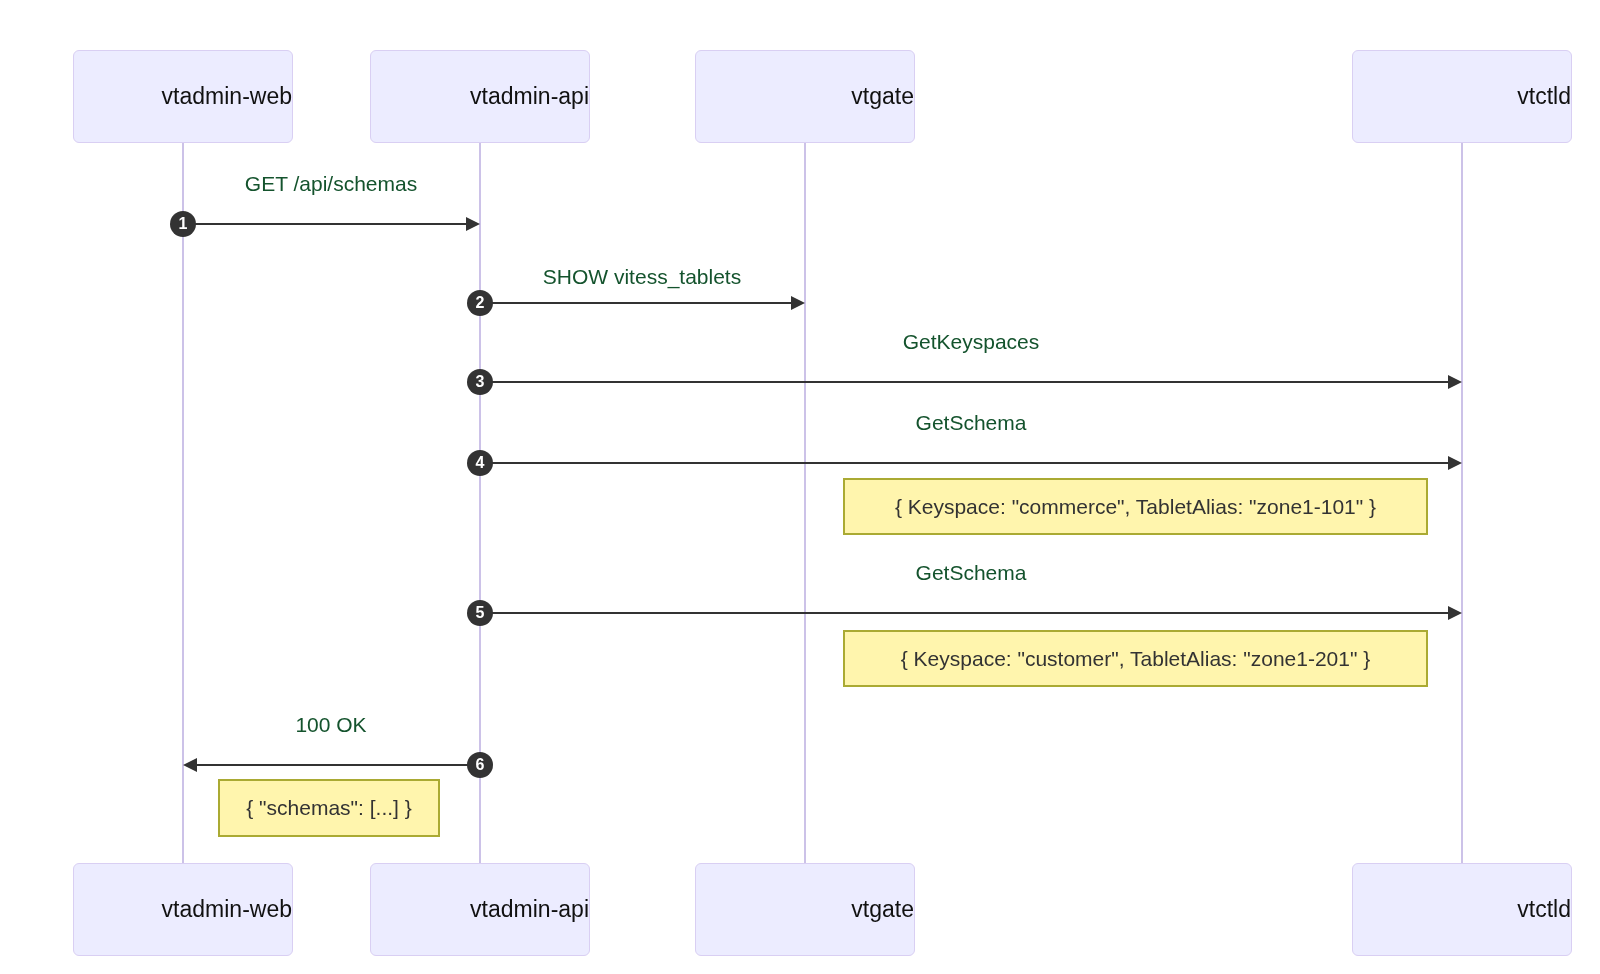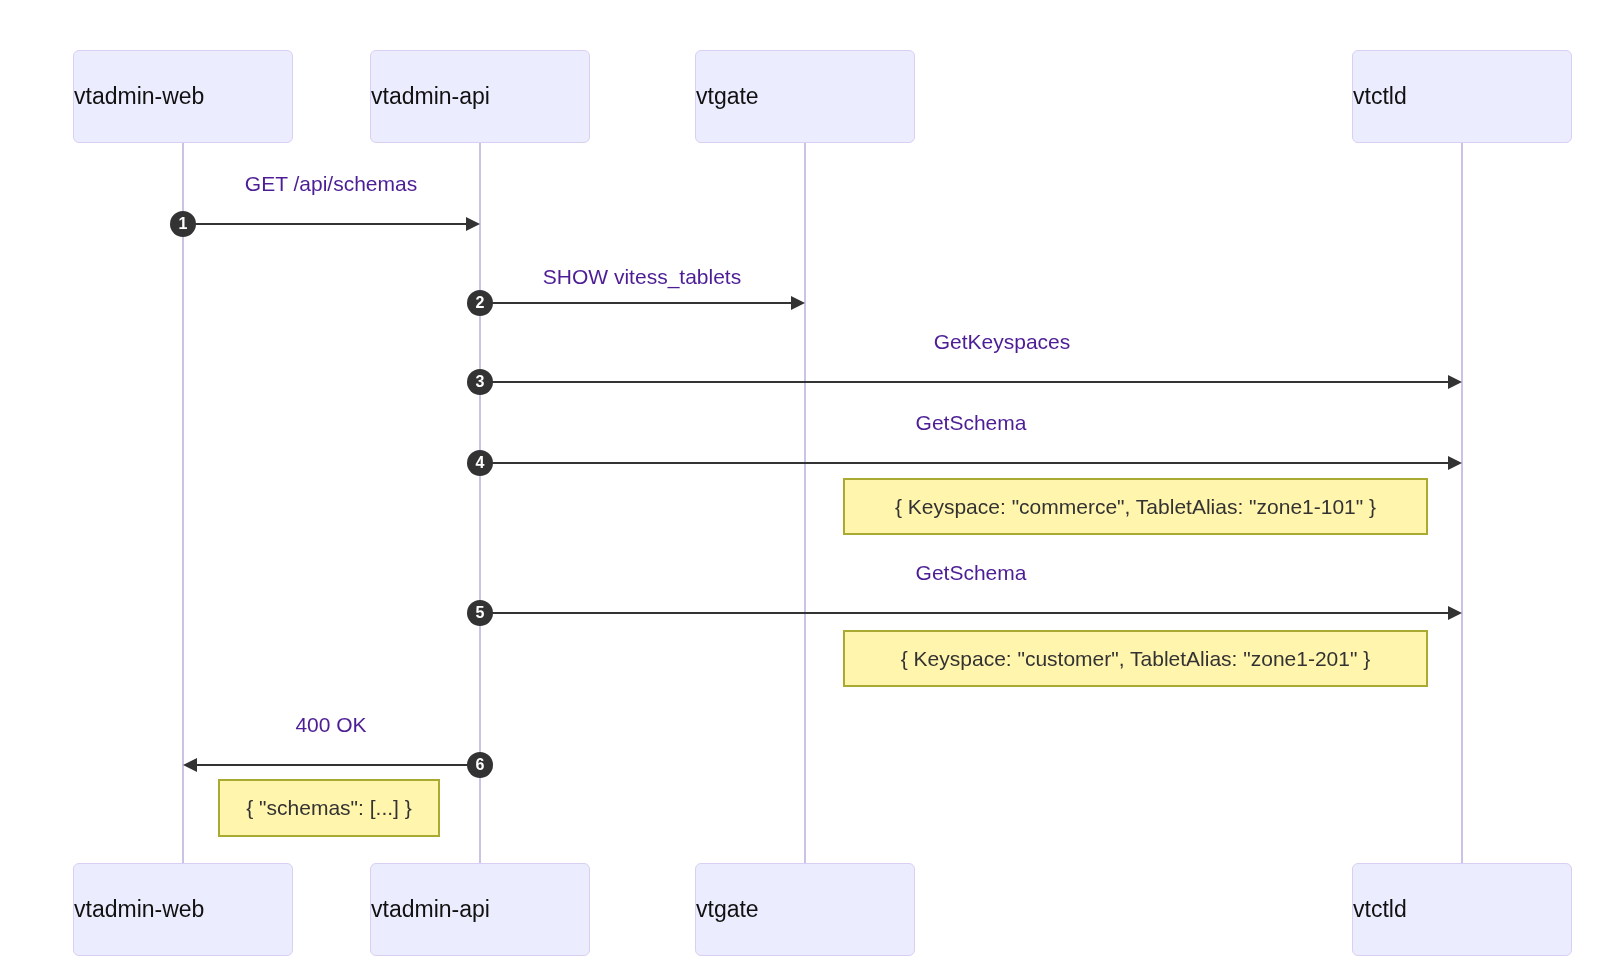--- a/index.html
+++ b/index.html
@@ -7,27 +7,27 @@
     position:relative; width:1600px; height:974px; background:#ffffff;
     font-family:"Liberation Sans", sans-serif; overflow:hidden;
   }
   .lifeline {
     position:absolute; top:143px; height:720px; width:2px;
     background:#CCC2E8;
   }
   .actor-box {
     position:absolute; width:220px; height:93px;
     background:#ECECFF; border:1.5px solid #D9CFF3; border-radius:6px;
-    display:flex; align-items:center; justify-content:flex-start;
+    display:flex; align-items:center; justify-content:flex-end;
     box-sizing:border-box;
   }
   .actor-box span { font-size:23px; color:#111; }
   .msg-label {
     position:absolute; transform:translateX(-50%);
-    height:26px; line-height:26px; font-size:21px; color:#4c1d95;
+    height:26px; line-height:26px; font-size:21px; color:#14532d;
     white-space:nowrap; text-align:center;
   }
   .msg-line { position:absolute; height:2px; background:#333; }
   .arrow-right {
     position:absolute; width:0; height:0;
     border-top:7px solid transparent; border-bottom:7px solid transparent;
     border-left:14px solid #333;
   }
   .arrow-left {
     position:absolute; width:0; height:0;
@@ -84,21 +84,21 @@
   <div class="msg-label" style="left:331px; top:171px">GET /api/schemas</div>
   <div class="msg-line" style="left:183px; top:223px; width:283px"></div>
   <div class="arrow-right" style="left:466px; top:217px"></div>
   <div class="seq-badge" style="left:170px; top:211px">1</div>
 
   <div class="msg-label" style="left:642px; top:264px">SHOW vitess_tablets</div>
   <div class="msg-line" style="left:480px; top:302px; width:311px"></div>
   <div class="arrow-right" style="left:791px; top:296px"></div>
   <div class="seq-badge" style="left:467px; top:290px">2</div>
 
-  <div class="msg-label" style="left:1002px; top:329px">GetKeyspaces</div>
+  <div class="msg-label" style="left:971px; top:329px">GetKeyspaces</div>
   <div class="msg-line" style="left:480px; top:381px; width:968px"></div>
   <div class="arrow-right" style="left:1448px; top:375px"></div>
   <div class="seq-badge" style="left:467px; top:369px">3</div>
 
   <div class="msg-label" style="left:971px; top:410px">GetSchema</div>
   <div class="msg-line" style="left:480px; top:462px; width:968px"></div>
   <div class="arrow-right" style="left:1448px; top:456px"></div>
   <div class="seq-badge" style="left:467px; top:450px">4</div>
 
   <div class="note" style="left:843px; top:478px; width:585px; height:57px">
@@ -107,21 +107,21 @@
 
   <div class="msg-label" style="left:971px; top:560px">GetSchema</div>
   <div class="msg-line" style="left:480px; top:612px; width:968px"></div>
   <div class="arrow-right" style="left:1448px; top:606px"></div>
   <div class="seq-badge" style="left:467px; top:600px">5</div>
 
   <div class="note" style="left:843px; top:630px; width:585px; height:57px">
     <span>{ Keyspace: "customer", TabletAlias: "zone1-201" }</span>
     </div>
 
-  <div class="msg-label" style="left:331px; top:712px">400 OK</div>
+  <div class="msg-label" style="left:331px; top:712px">100 OK</div>
   <div class="msg-line" style="left:197px; top:764px; width:283px"></div>
   <div class="arrow-left" style="left:183px; top:758px"></div>
   <div class="seq-badge" style="left:467px; top:752px">6</div>
 
   <div class="note" style="left:218px; top:779px; width:222px; height:58px">
     <span>{ "schemas": [...] }</span>
     </div>
 
 </div>
 

